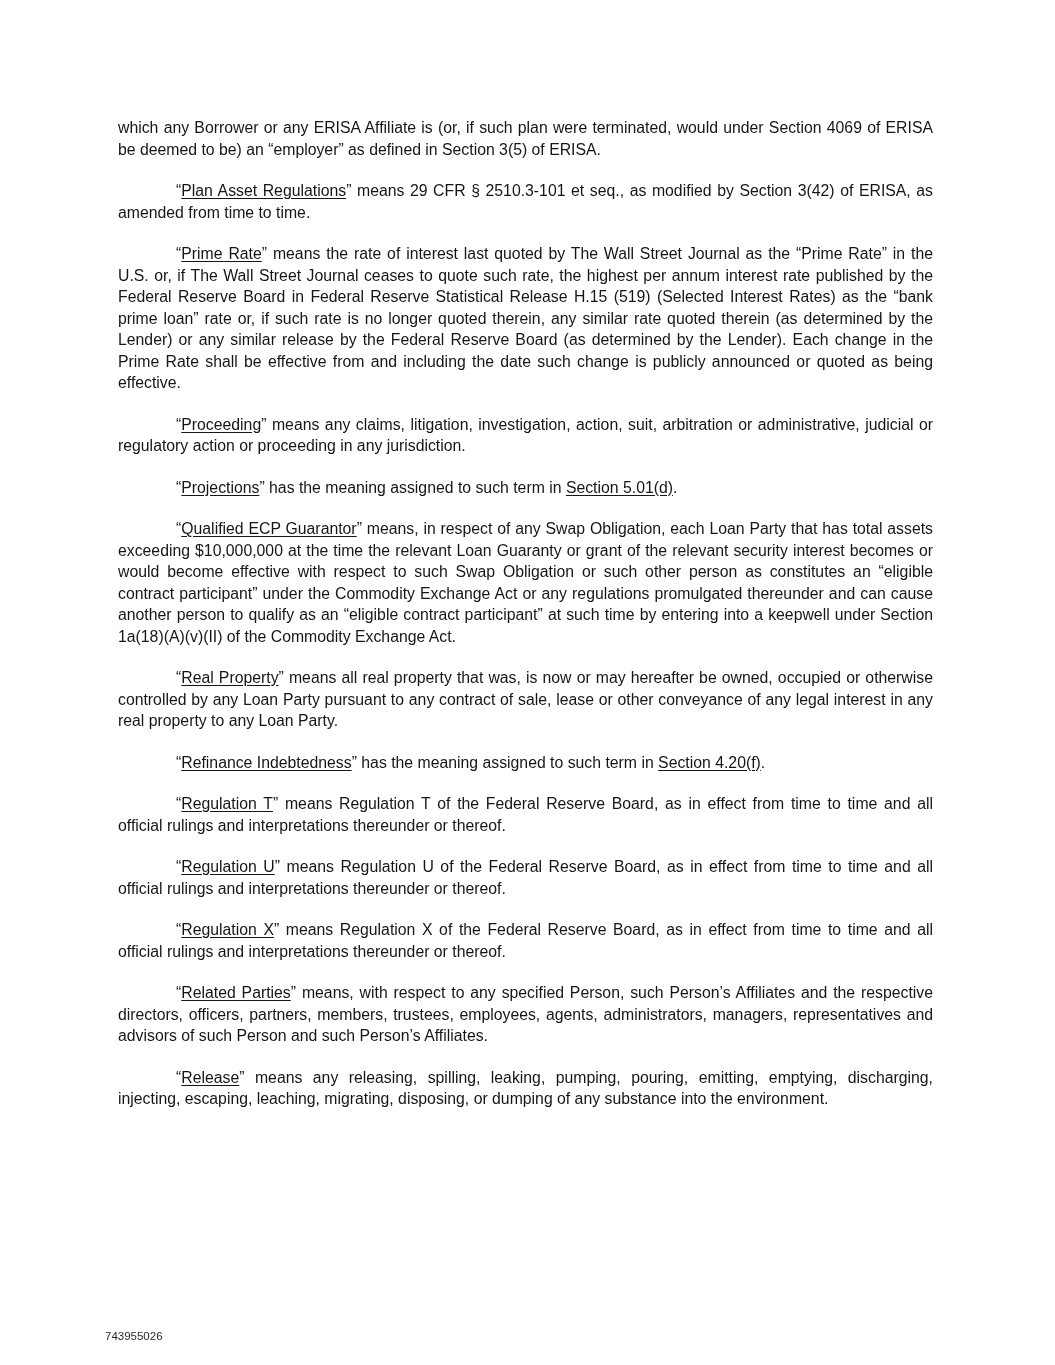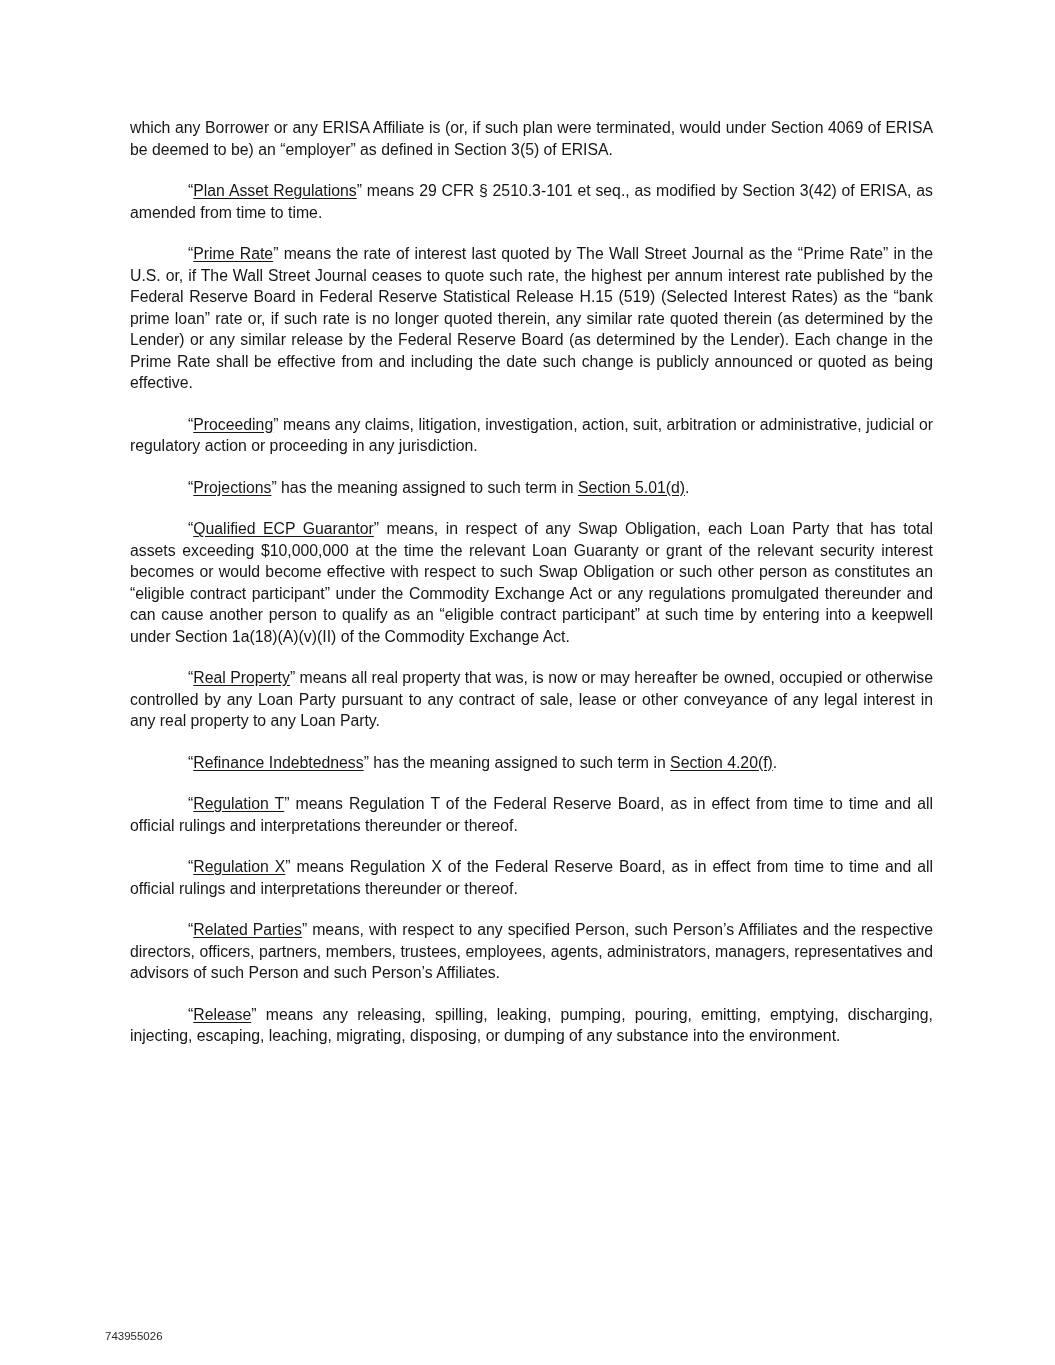--- a/index.html
+++ b/index.html
@@ -20,21 +20,21 @@
   .doc-body {
     position: absolute;
     left: 118px;
     top: 117px;
     width: 815px;
     font-size: 15.8px;
     line-height: 21.5px;
     text-align: justify;
   }
   .para {
-    margin: 0 0 20px 12px;
+    margin: 0 0 20px 0;
   }
   .para.indent {
     text-indent: 58px;
   }
   .u {
     text-decoration: underline;
     text-underline-offset: 2px;
   }
   .page-number {
     position: absolute;
@@ -61,18 +61,19 @@
   <div class="doc-body">
       <p class="para"><span>which any Borrower or any ERISA Affiliate is (or, if such plan were terminated, would under Section 4069 of ERISA be deemed to be) an “employer” as defined in Section 3(5) of ERISA.</span></p>
       <p class="para indent"><span>“</span><span class="u">Plan Asset Regulations</span><span>” means 29 CFR § 2510.3-101 et seq., as modified by Section 3(42) of ERISA, as amended from time to time.</span></p>
       <p class="para indent"><span>“</span><span class="u">Prime Rate</span><span>” means the rate of interest last quoted by The Wall Street Journal as the “Prime Rate” in the U.S. or, if The Wall Street Journal ceases to quote such rate, the highest per annum interest rate published by the Federal Reserve Board in Federal Reserve Statistical Release H.15 (519) (Selected Interest Rates) as the “bank prime loan” rate or, if such rate is no longer quoted therein, any similar rate quoted therein (as determined by the Lender) or any similar release by the Federal Reserve Board (as determined by the Lender).  Each change in the Prime Rate shall be effective from and including the date such change is publicly announced or quoted as being effective.</span></p>
       <p class="para indent"><span>“</span><span class="u">Proceeding</span><span>” means any claims, litigation, investigation, action, suit, arbitration or administrative, judicial or regulatory action or proceeding in any jurisdiction.</span></p>
       <p class="para indent"><span>“</span><span class="u">Projections</span><span>” has the meaning assigned to such term in </span><span class="u">Section 5.01(d)</span><span>.</span></p>
       <p class="para indent"><span>“</span><span class="u">Qualified ECP Guarantor</span><span>” means, in respect of any Swap Obligation, each Loan Party that has total assets exceeding $10,000,000 at the time the relevant Loan Guaranty or grant of the relevant security interest becomes or would become effective with respect to such Swap Obligation or such other person as constitutes an “eligible contract participant” under the Commodity Exchange Act or any regulations promulgated thereunder and can cause another person to qualify as an “eligible contract participant” at such time by entering into a keepwell under Section 1a(18)(A)(v)(II) of the Commodity Exchange Act.</span></p>
       <p class="para indent"><span>“</span><span class="u">Real Property</span><span>” means all real property that was, is now or may hereafter be owned, occupied or otherwise controlled by any Loan Party pursuant to any contract of sale, lease or other conveyance of any legal interest in any real property to any Loan Party.</span></p>
       <p class="para indent"><span>“</span><span class="u">Refinance Indebtedness</span><span>” has the meaning assigned to such term in </span><span class="u">Section 4.20(f)</span><span>.</span></p>
       <p class="para indent"><span>“</span><span class="u">Regulation T</span><span>” means Regulation T of the Federal Reserve Board, as in effect from time to time and all official rulings and interpretations thereunder or thereof.</span></p>
+      <p class="para indent"><span>“</span><span class="u">Regulation U</span><span>” means Regulation U of the Federal Reserve Board, as in effect from time to time and all official rulings and interpretations thereunder or thereof.</span></p>
       <p class="para indent"><span>“</span><span class="u">Regulation X</span><span>” means Regulation X of the Federal Reserve Board, as in effect from time to time and all official rulings and interpretations thereunder or thereof.</span></p>
       <p class="para indent"><span>“</span><span class="u">Related Parties</span><span>” means, with respect to any specified Person, such Person’s Affiliates and the respective directors, officers, partners, members, trustees, employees, agents, administrators, managers, representatives and advisors of such Person and such Person’s Affiliates.</span></p>
       <p class="para indent"><span>“</span><span class="u">Release</span><span>” means any releasing, spilling, leaking, pumping, pouring, emitting, emptying, discharging, injecting, escaping, leaching, migrating, disposing, or dumping of any substance into the environment.</span></p>
     </div>
   <div class="doc-id">743955026</div>
 </div>
 
 </body></html>

